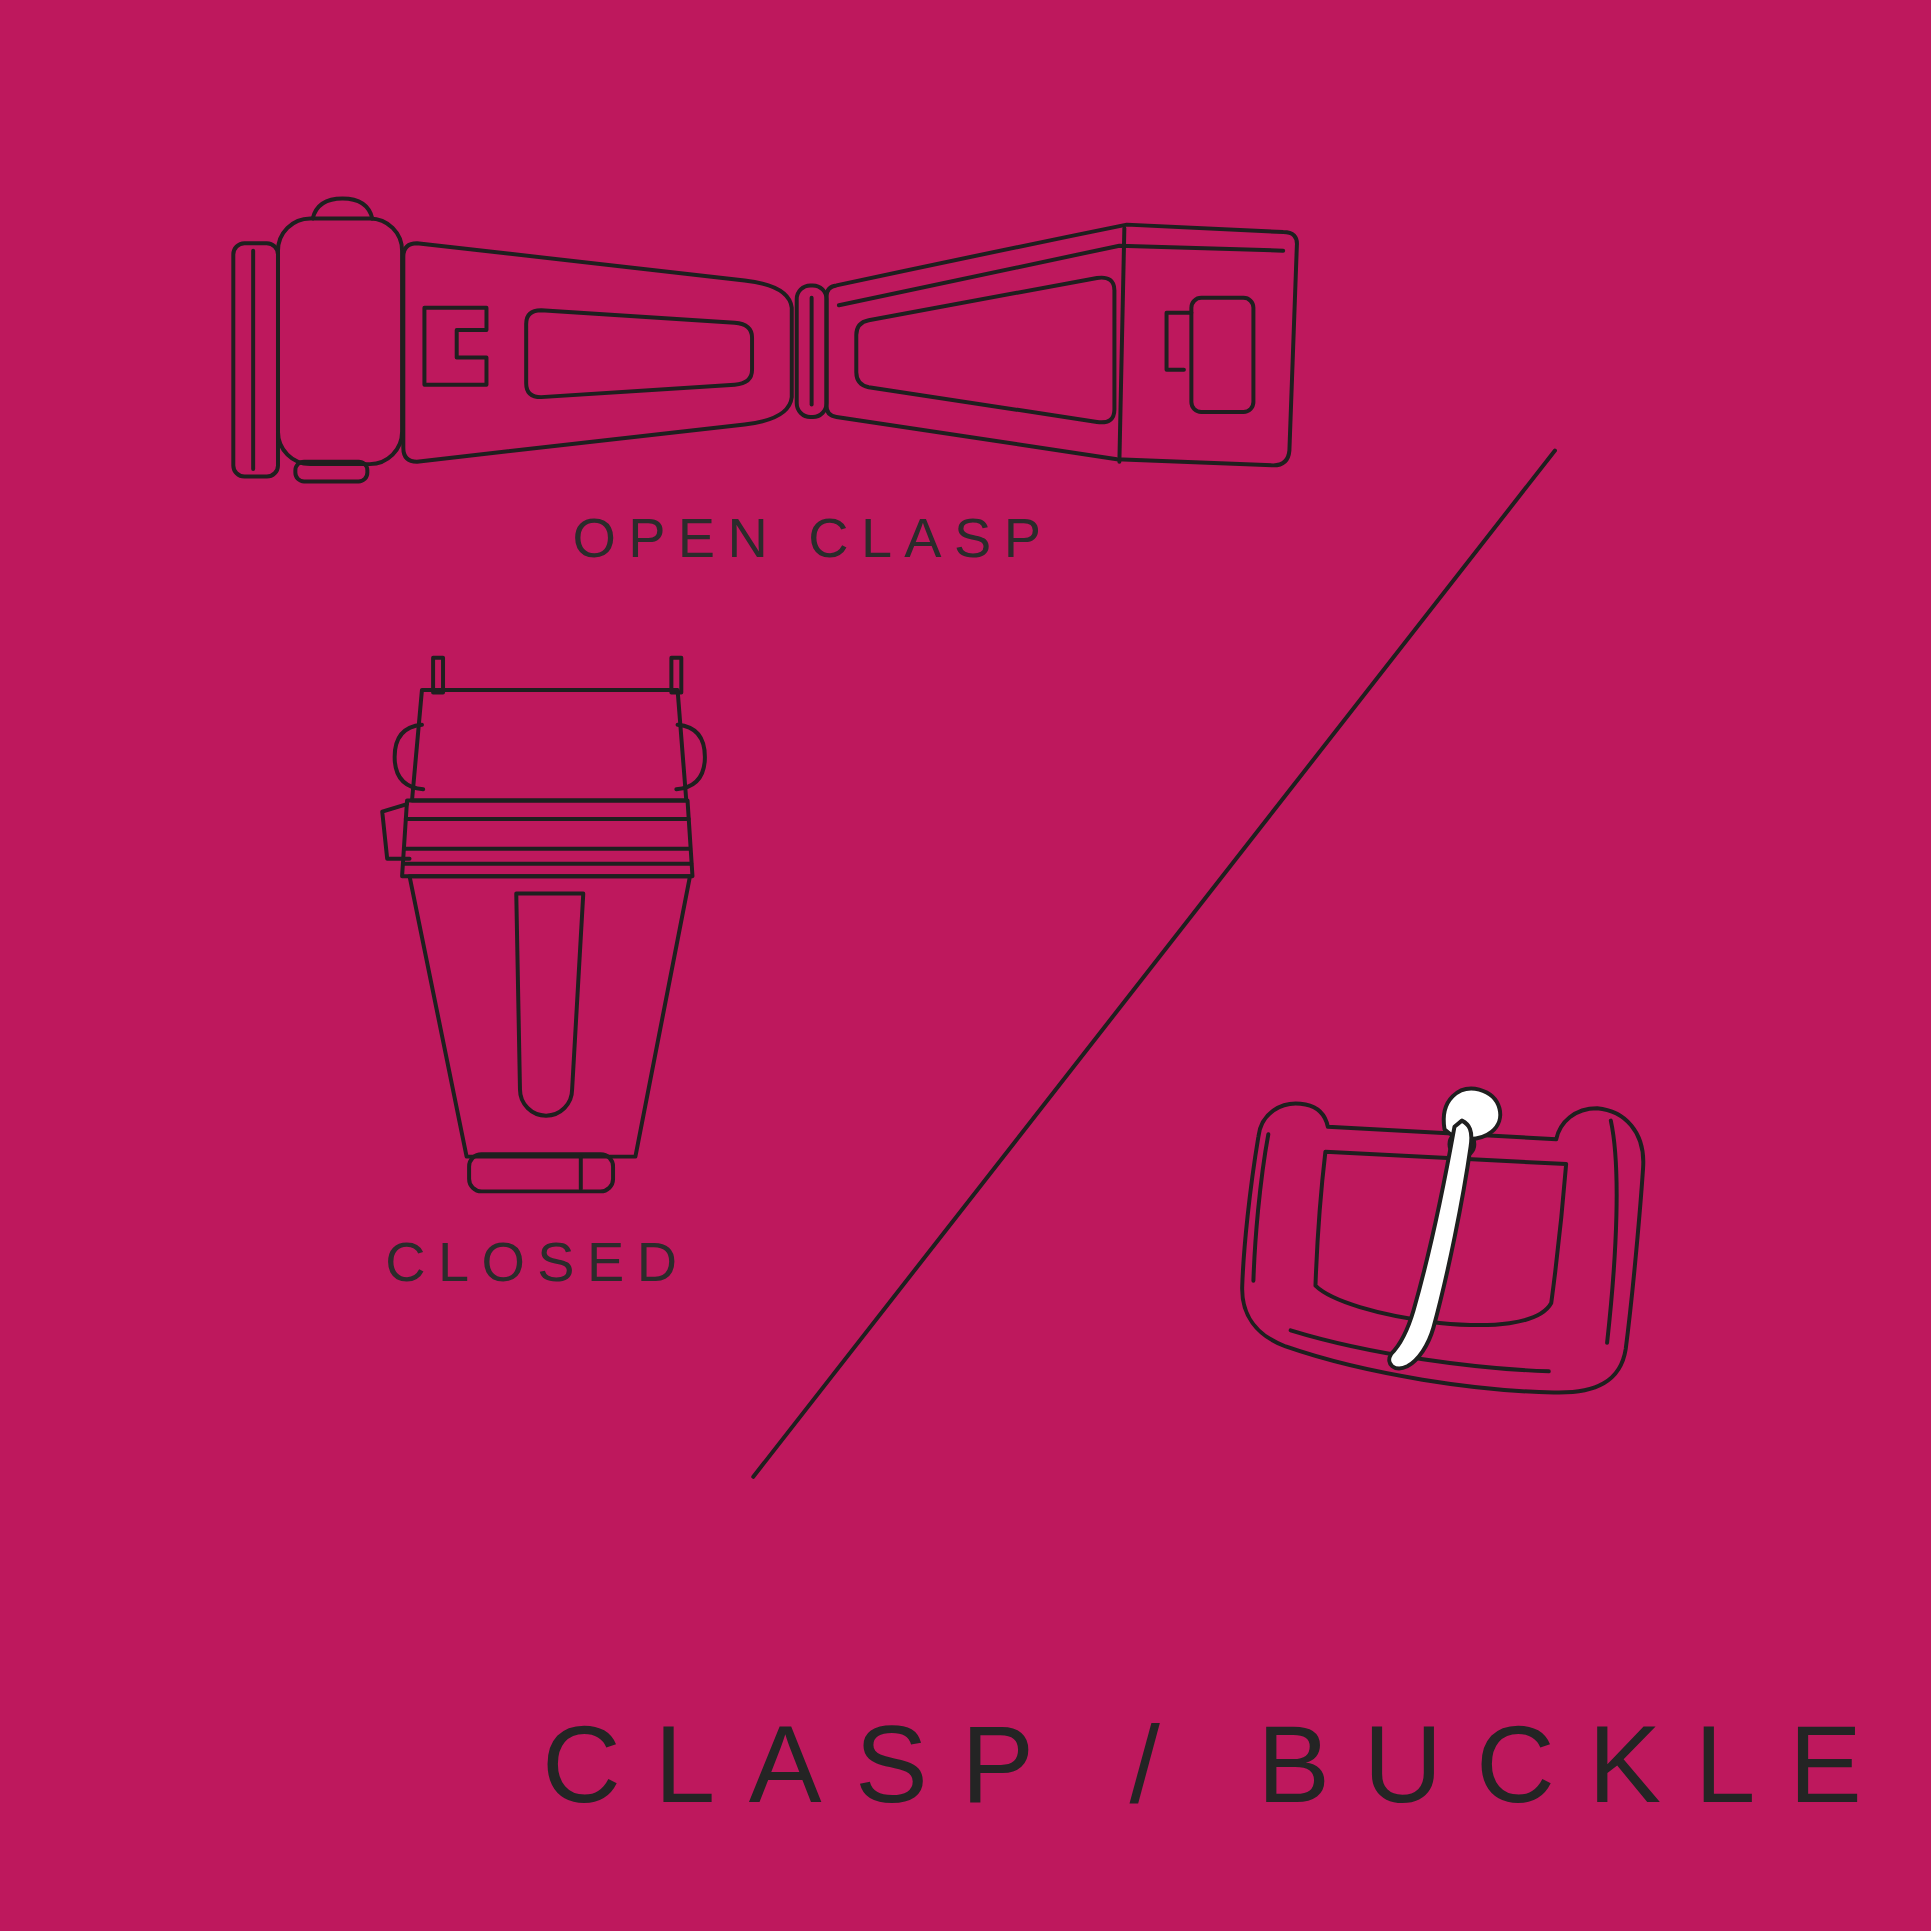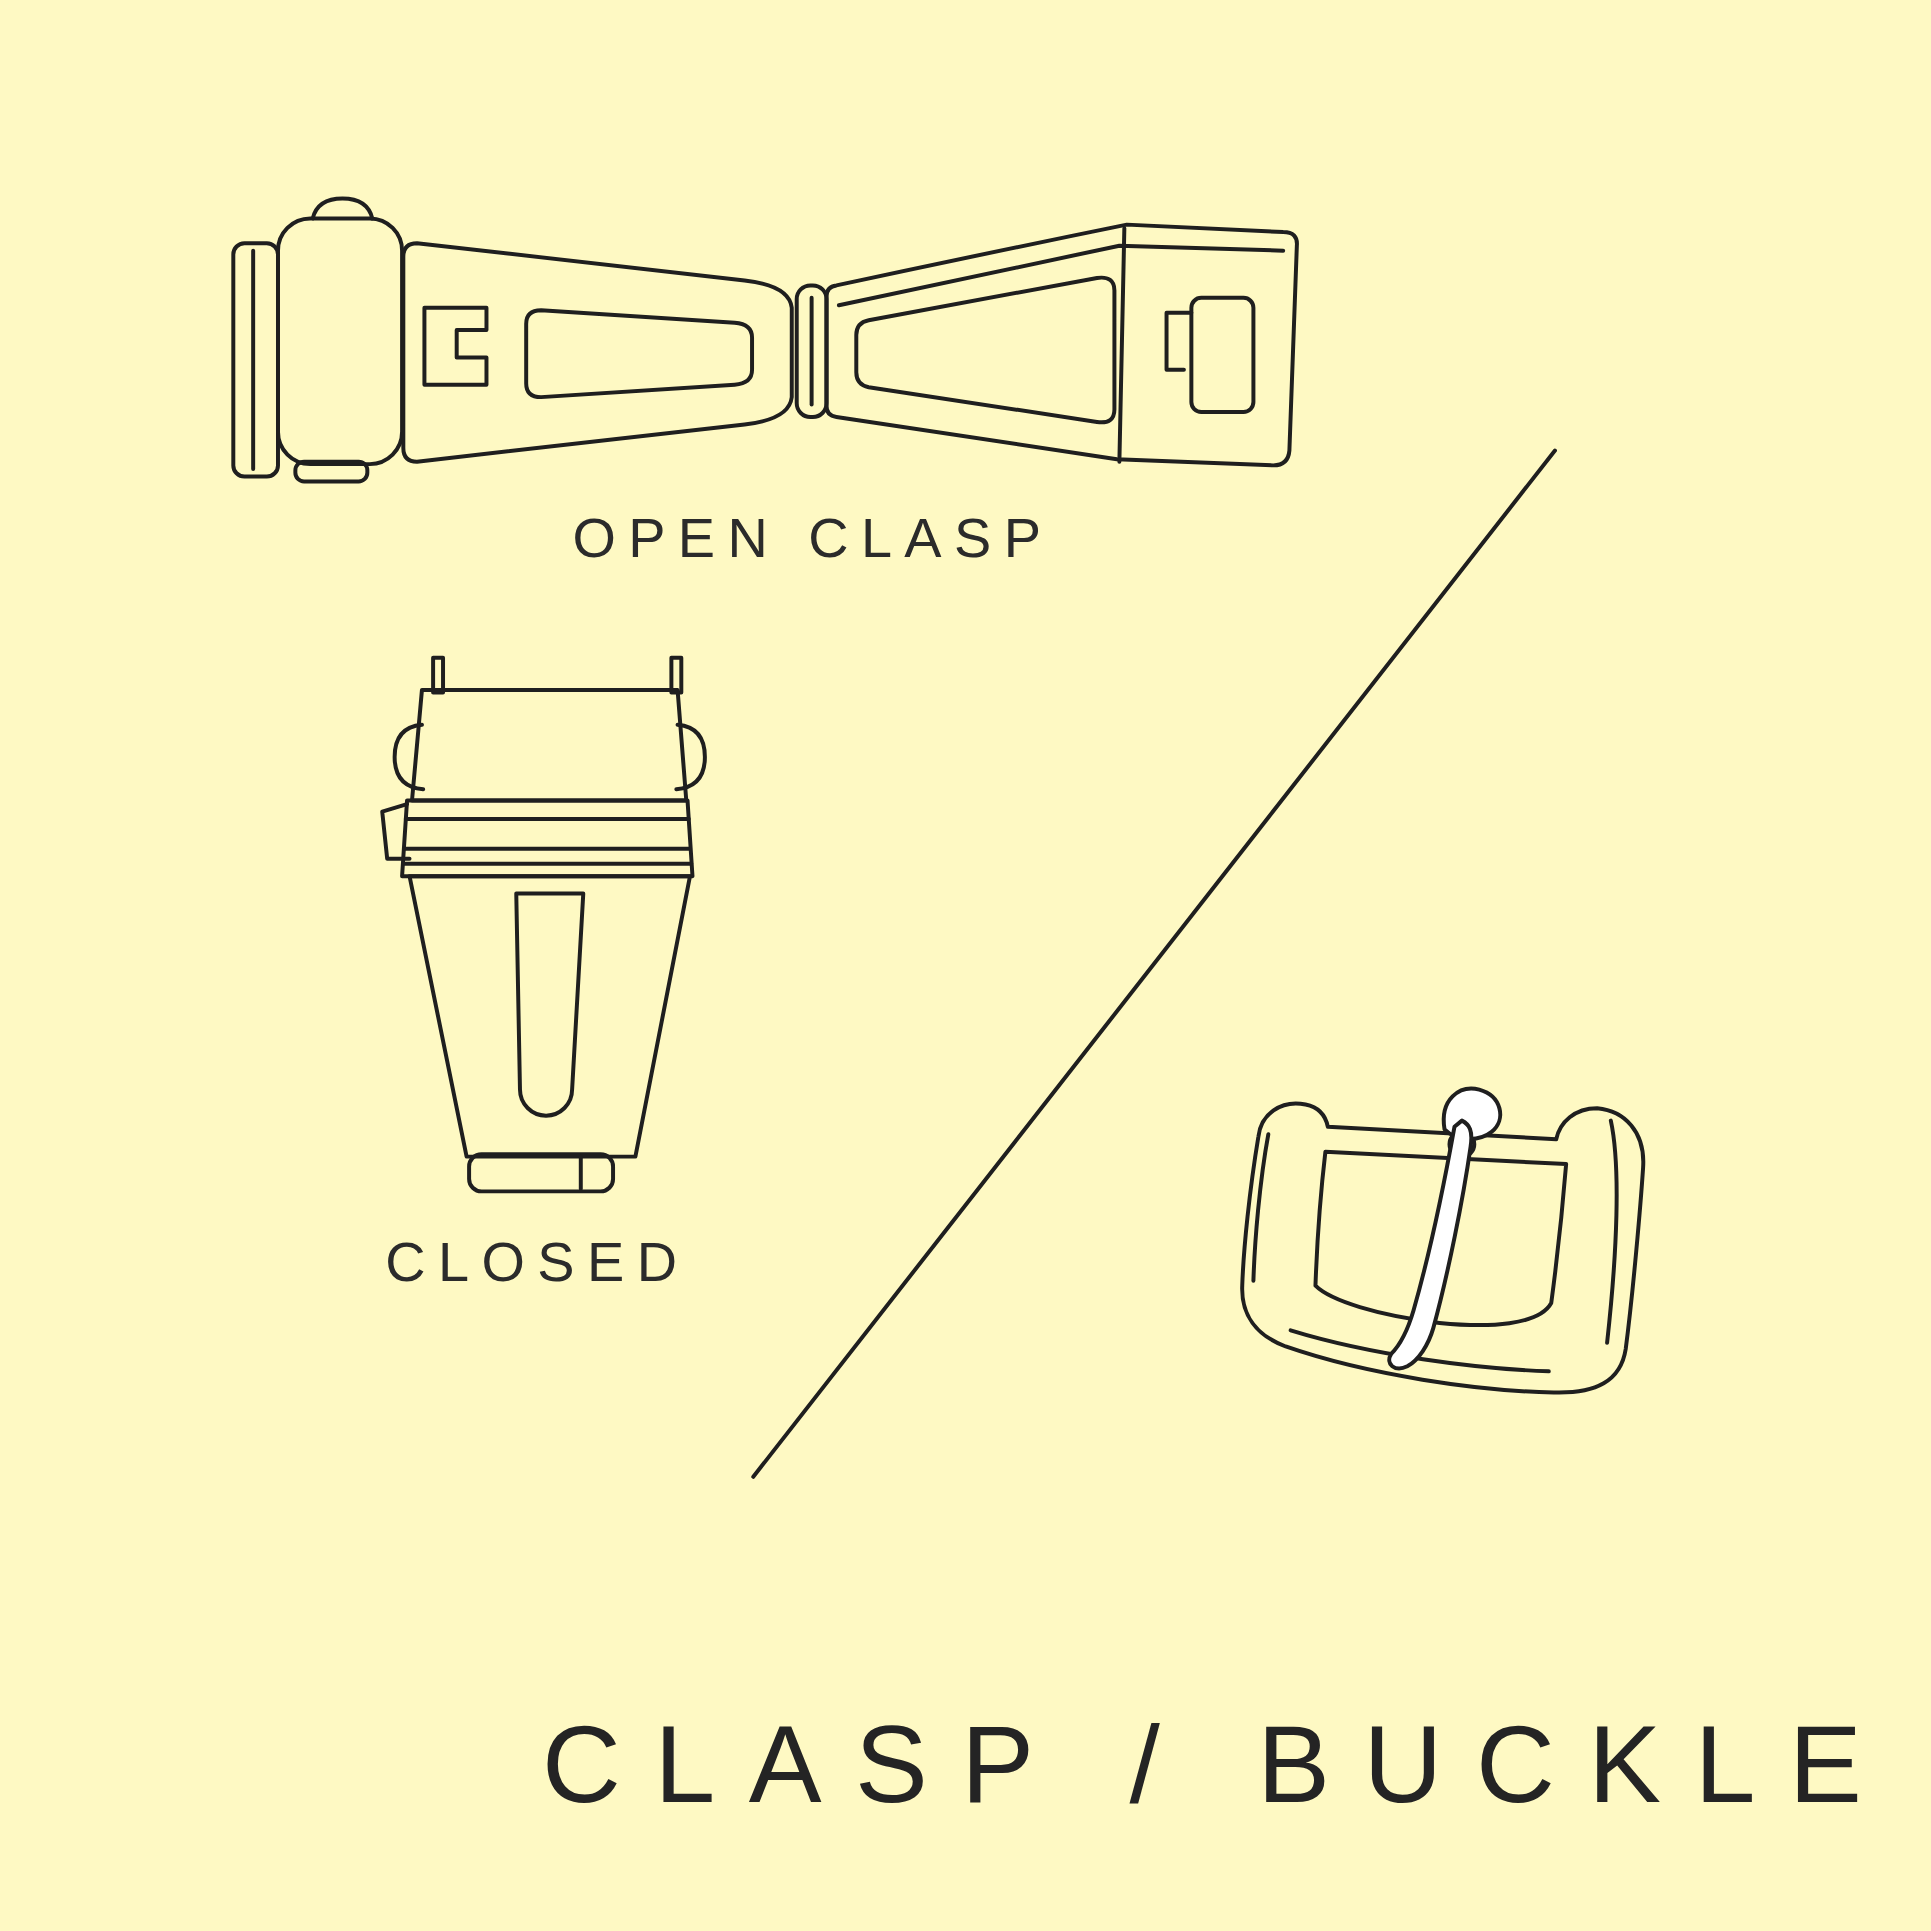--- a/index.html
+++ b/index.html
@@ -4,21 +4,21 @@
 <style>
   html, body {
     margin: 0;
     padding: 0;
     background: #ffffff;
   }
   .stage {
     position: relative;
     width: 1931px;
     height: 1931px;
-    background: #fef9c3;
+    background: #be185d;
     overflow: hidden;
   }
   svg { display: block; }
   .lineart {
     fill: none;
     stroke: #1f1f1f;
     stroke-width: 3.2;
     stroke-linejoin: round;
     stroke-linecap: round;
   }

